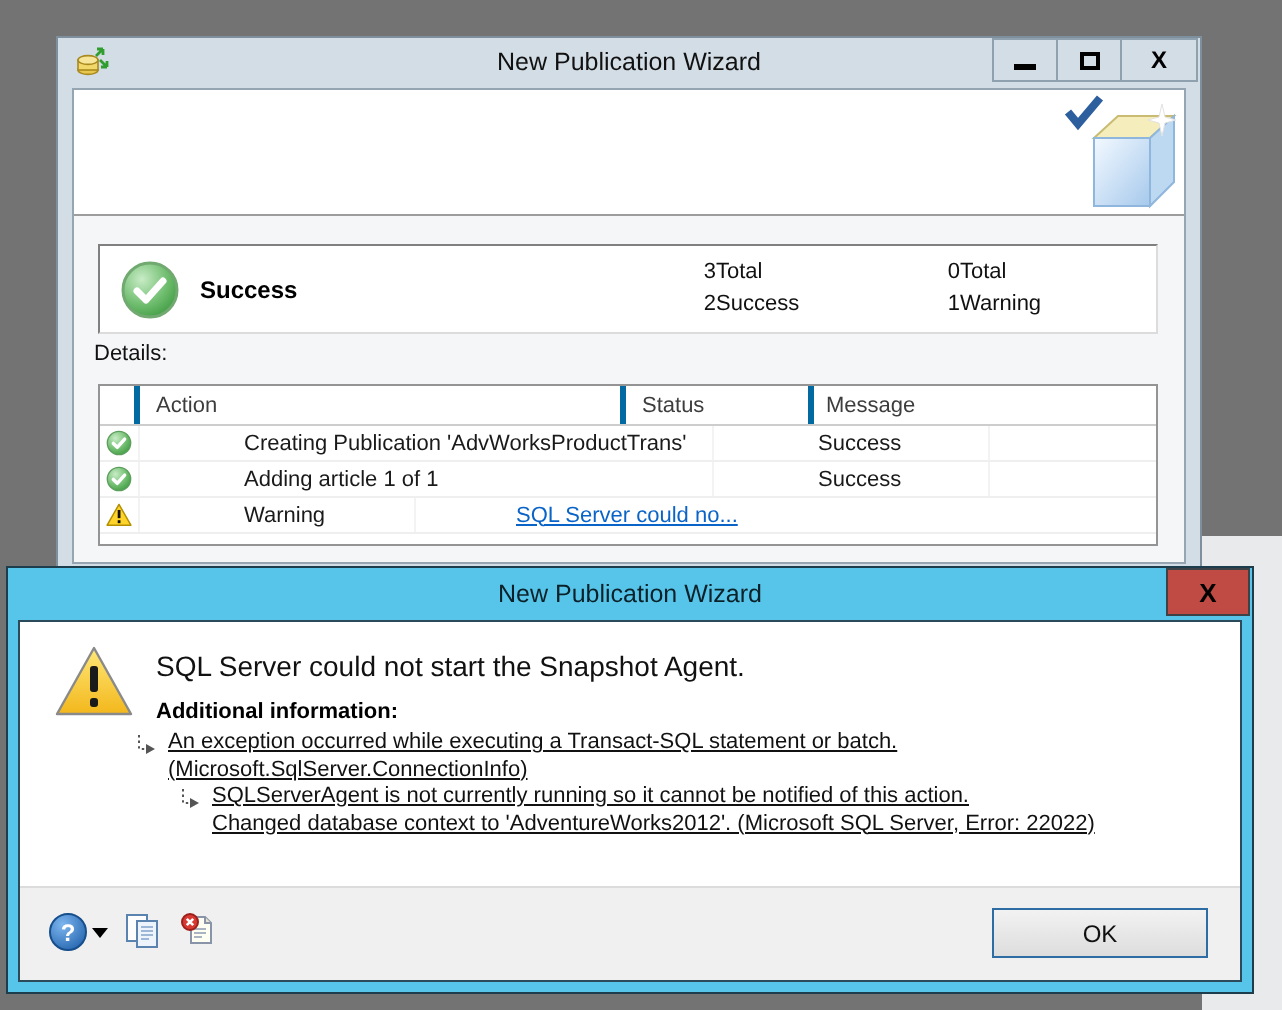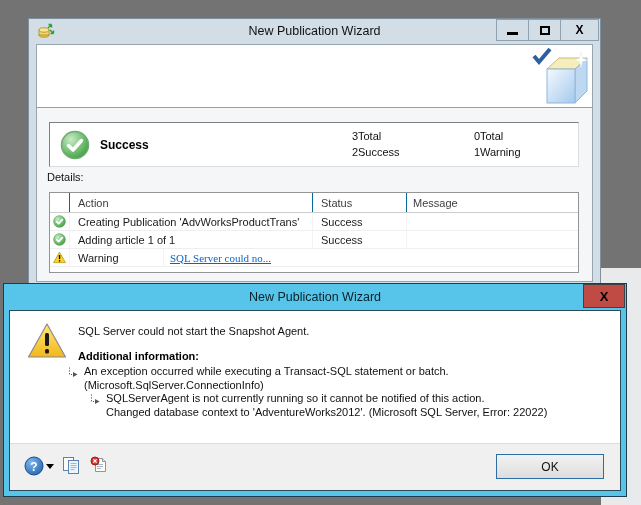--- a/index.html
+++ b/index.html
@@ -53,53 +53,53 @@
   .stats .num { display:inline-block; width:12px; text-align:right; }
   .stats .lbl { margin-left:0; }
   .stats-a { left:296px; }
   .stats-b { left:418px; }
   .details-label { position:absolute; left:10px; top:62px; font-size:11px; color:#111; }
   .dtable {
     position:absolute; left:12px; top:83px; width:530px; height:81px; background:#fff;
     border:1px solid #949494; font-size:11px; overflow:hidden;
   }
   .t-head { display:flex; height:20px; border-bottom:1px solid #cdcdcd; color:#3d3d3d; }
-  .t-head > div { border-right:1px solid #0369a1; display:flex; align-items:center; }
-  .t-row { display:flex; height:18px; align-items:center; border-bottom:1px solid #efefef; }
+  .t-head > div { border-right:3px solid #0369a1; display:flex; align-items:center; }
+  .t-row { display:flex; height:18px; align-items:center; border-bottom:1px solid #efefef;gap:44px; }
   .t-row > div { border-right:1px solid #f3f3f3; height:100%; display:flex; align-items:center; }
   .c-icon { width:20px; justify-content:center; }
   .c-icon svg { width:13px; height:13px; }
   .c-action { width:243px; padding-left:8px; }
   .c-status { width:94px; padding-left:8px; }
   .c-msg { flex:1; padding-left:6px; border-right:none !important; }
-  .msg-link { color:#0a64c8; text-decoration:underline; cursor:pointer;font-family:Liberation Serif, serif; }
+  .msg-link { color:#0a64c8; text-decoration:underline; cursor:pointer; }
 
   
   .dialog {
     position:absolute; left:3px; top:283px; width:624px; height:214px;
     border:1px solid #1d3d4c; background:#57c5e9; z-index:2;
   }
   .dlg-titlebar { position:relative; height:26px; }
   .dlg-title { display:block; text-align:center; line-height:26px; font-size:12.5px; color:#0b2129; }
   .dlg-close {
     position:absolute; top:0; right:1px; width:42px; height:24px;
     background:#c04a44; border:1px solid #3d4246; color:#000;
     font-weight:bold; font-size:13px; font-family:"Liberation Sans", sans-serif; cursor:default;
   }
   .dlg-body {
     position:absolute; left:5px; right:5px; top:26px; bottom:5px;
     background:#fff; border:1px solid #2b4a5a;
   }
   .warn-big { position:absolute; left:17px; top:11px; width:40px; height:38px; }
-  .dlg-msg { position:absolute; left:68px; top:14px; font-size:11px; color:#111; }
+  .dlg-msg { position:absolute; left:68px; top:14px; font-size:14px; color:#111; }
   .dlg-addl { position:absolute; left:68px; top:39px; font-size:11px; font-weight:bold; color:#000; }
   .arrow { position:absolute; width:12px; height:12px; }
   .a1 { left:57px; top:56px; }
   .a2 { left:79px; top:83px; }
-  .dlg-detail { position:absolute; font-size:11px; line-height:13.5px; color:#111; }
+  .dlg-detail { position:absolute; font-size:11px; line-height:13.5px; color:#111;text-decoration:underline; }
   .d1 { left:74px; top:54px; }
   .d2 { left:96px; top:81px; }
   .dlg-footer {
     position:absolute; left:0; right:0; bottom:0; height:47px;
     background:#f0f0f0; border-top:1px solid #dcdcdc;
   }
   .foot-btn {
     position:absolute; top:12px; background:none; border:none; cursor:default;
     display:flex; align-items:flex-end;
   }

